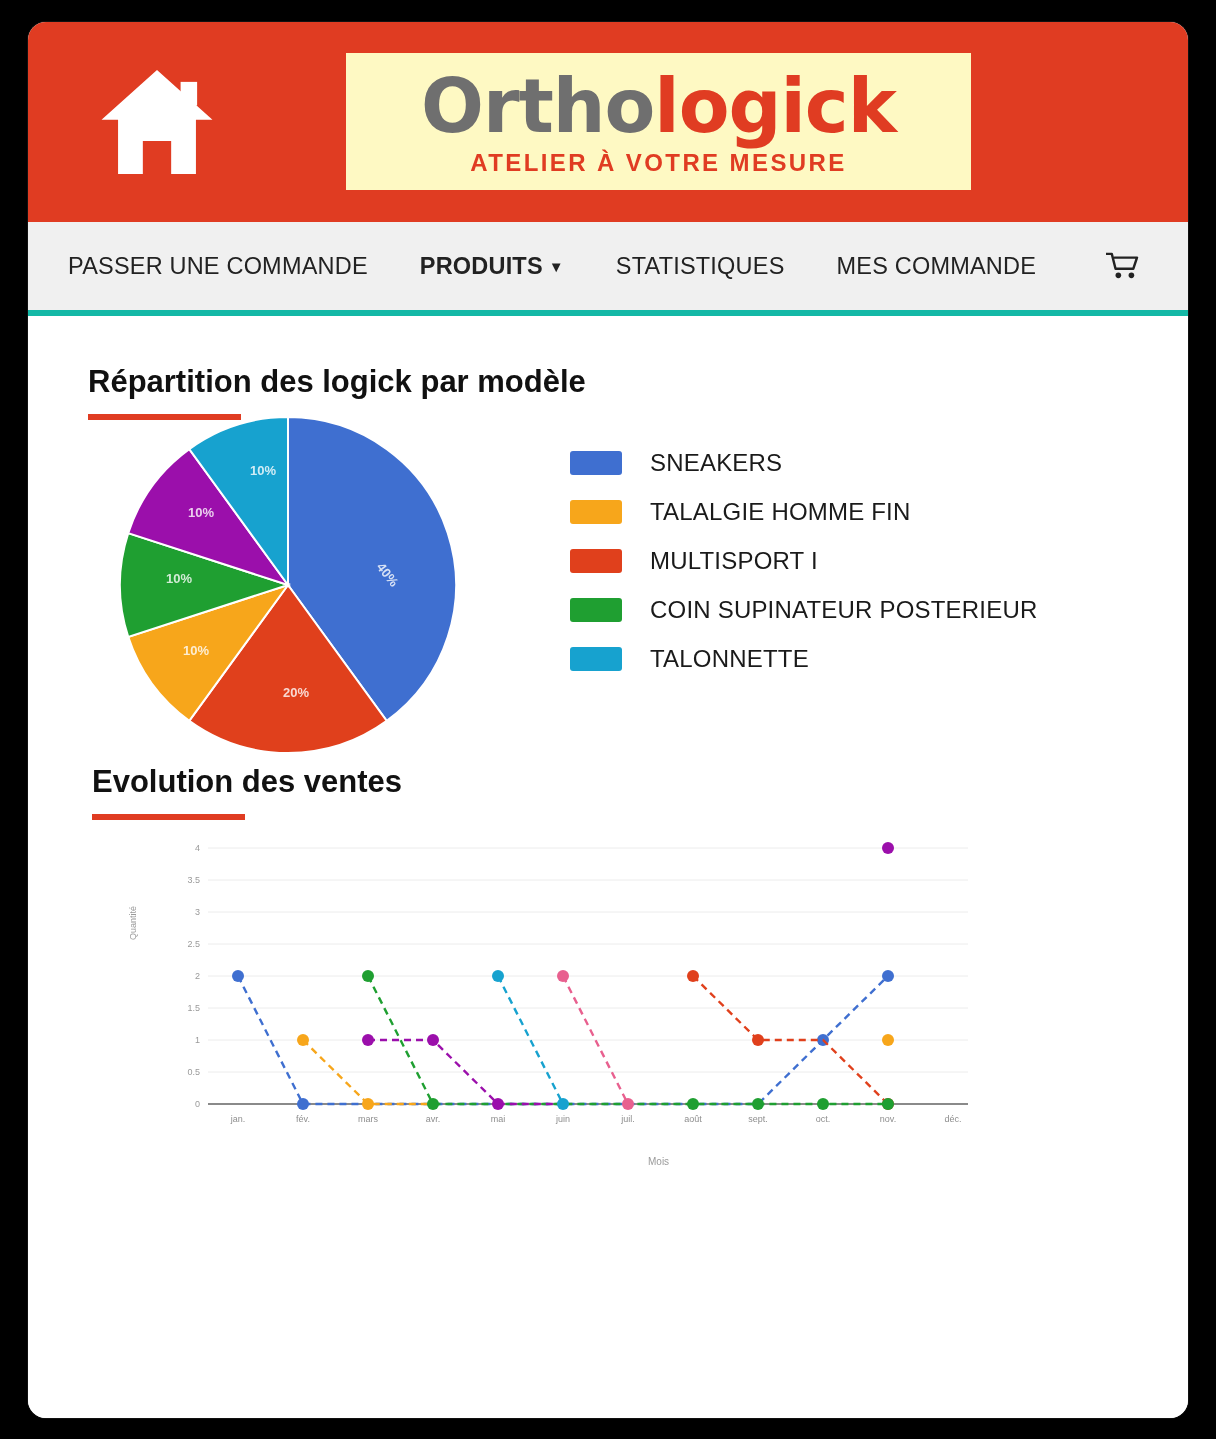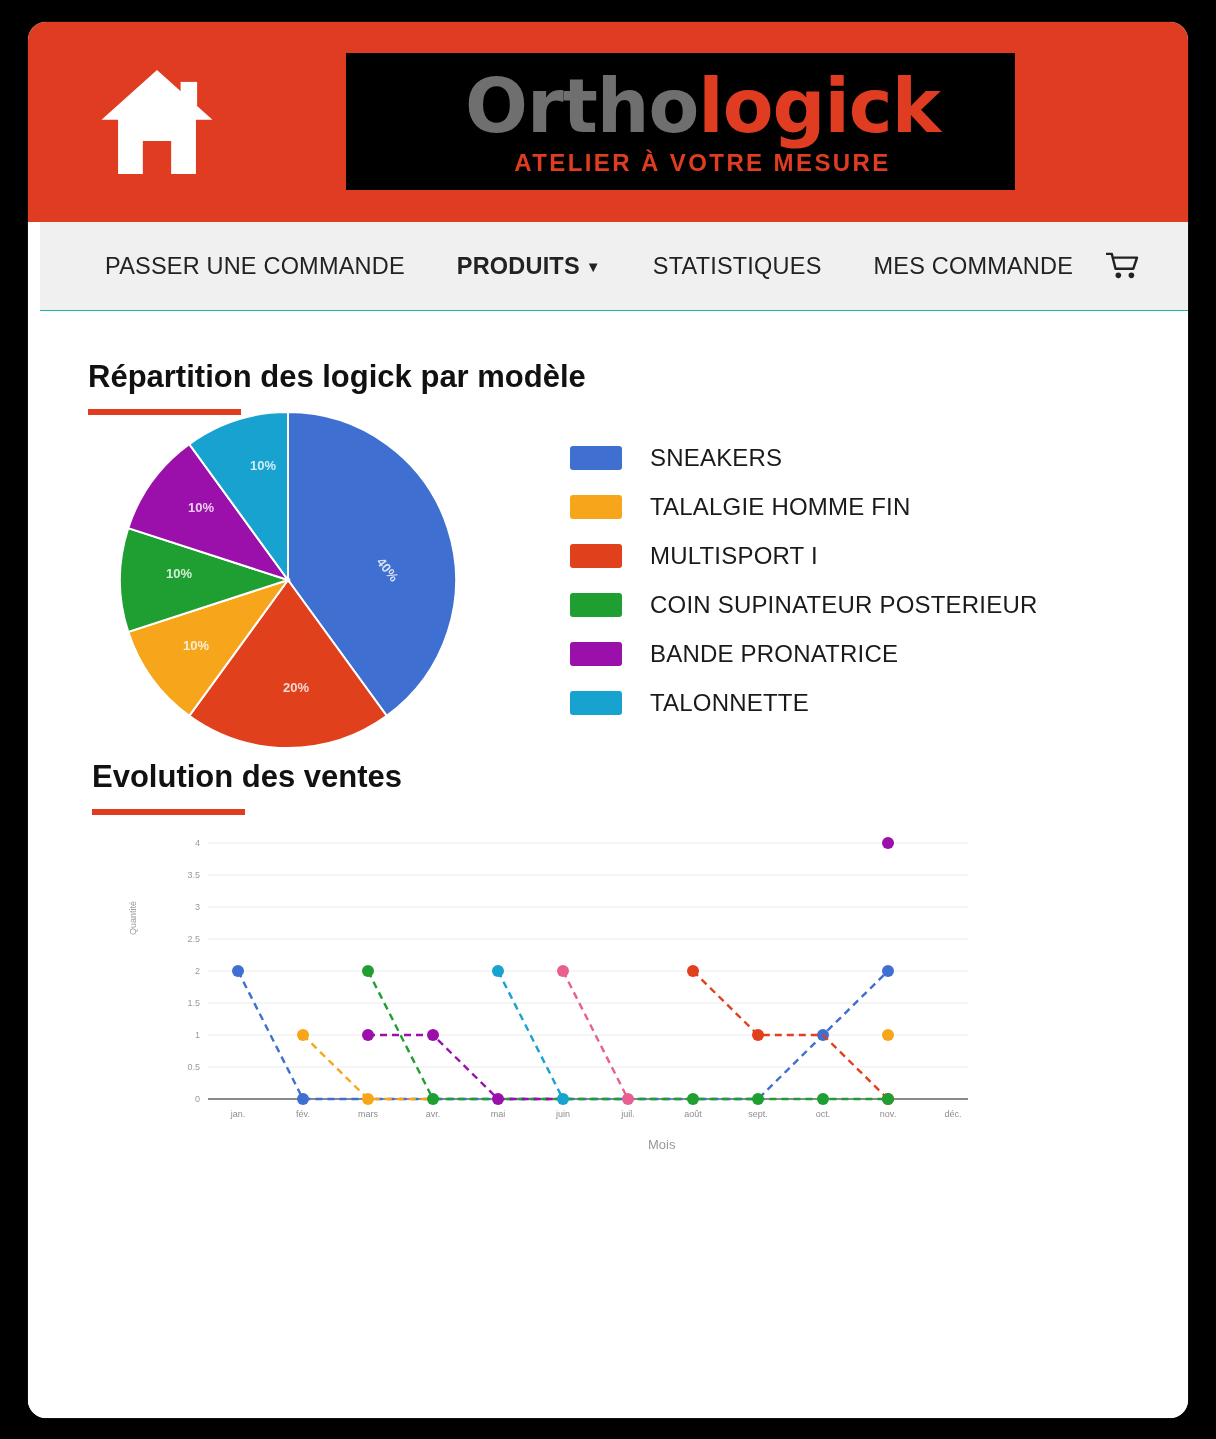--- a/index.html
+++ b/index.html
@@ -39,26 +39,25 @@
     width: 118px;
     height: 118px;
     display: block;
   }
   .logo-box {
     position: absolute;
     left: 318px;
     top: 31px;
     width: 625px;
     height: 137px;
-    background: #000000;
+    background: #fef9c3;
     display: flex;
     flex-direction: column;
     align-items: center;
     justify-content: center;
-    padding-left: 44px;
   }
   .logo-word {
     font-family: "DejaVu Sans", sans-serif;
     font-weight: bold;
     font-size: 74px;
     letter-spacing: -1px;
     line-height: 1;
     margin-top: 2px;
   }
   .logo-word .grey { color: #6f6f6f; }
@@ -68,26 +67,25 @@
     color: #e03c22;
     font-weight: bold;
     font-size: 24px;
     letter-spacing: 2.4px;
   }
 
   
   .nav {
     height: 88px;
     background: #f0f0f0;
-    border-bottom: 1px solid #14b8a6;
+    border-bottom: 6px solid #14b8a6;
     display: flex;
     align-items: center;
-    padding-left: 39px;
+    padding-left: 14px;
     position: relative;
-    margin-left: 12px;
   }
   .nav-item {
     font-size: 23.5px;
     color: #222222;
     padding: 0 26px;
     letter-spacing: 0.2px;
     cursor: pointer;
     white-space: nowrap;
   }
   .nav-item.active {
@@ -179,22 +177,22 @@
     top: 112px;
     font-size: 9px;
     color: #9a9a9a;
     transform: rotate(-90deg);
     transform-origin: left top;
     white-space: nowrap;
   }
   .x-axis-title {
     position: absolute;
     left: 560px;
-    top: 314px;
-    font-size: 13px;
+    top: 328px;
+    font-size: 10px;
     color: #9a9a9a;
   }
 </style>
 </head>
 <body>
 
 <div class="device">
 
   <div class="header">
     <svg class="home-icon" viewBox="0 0 100 100" aria-hidden="true">
@@ -262,24 +260,20 @@
         <span class="legend-swatch" style="background:#f7a61b"></span>
         <span class="legend-label">TALALGIE HOMME FIN</span>
       </div>
       <div class="legend-row">
         <span class="legend-swatch" style="background:#e0401c"></span>
         <span class="legend-label">MULTISPORT I</span>
       </div>
       <div class="legend-row">
         <span class="legend-swatch" style="background:#1f9f31"></span>
         <span class="legend-label">COIN SUPINATEUR POSTERIEUR</span>
-      </div>
-      <div class="legend-row">
-        <span class="legend-swatch" style="background:#9b0fab"></span>
-        <span class="legend-label">BANDE PRONATRICE</span>
       </div>
       <div class="legend-row">
         <span class="legend-swatch" style="background:#17a2cf"></span>
         <span class="legend-label">TALONNETTE</span>
       </div>
     </div>
 
     <div class="block-line-title">
       <h2 class="section-title">Evolution des ventes</h2>
       <div class="title-underline"></div>

